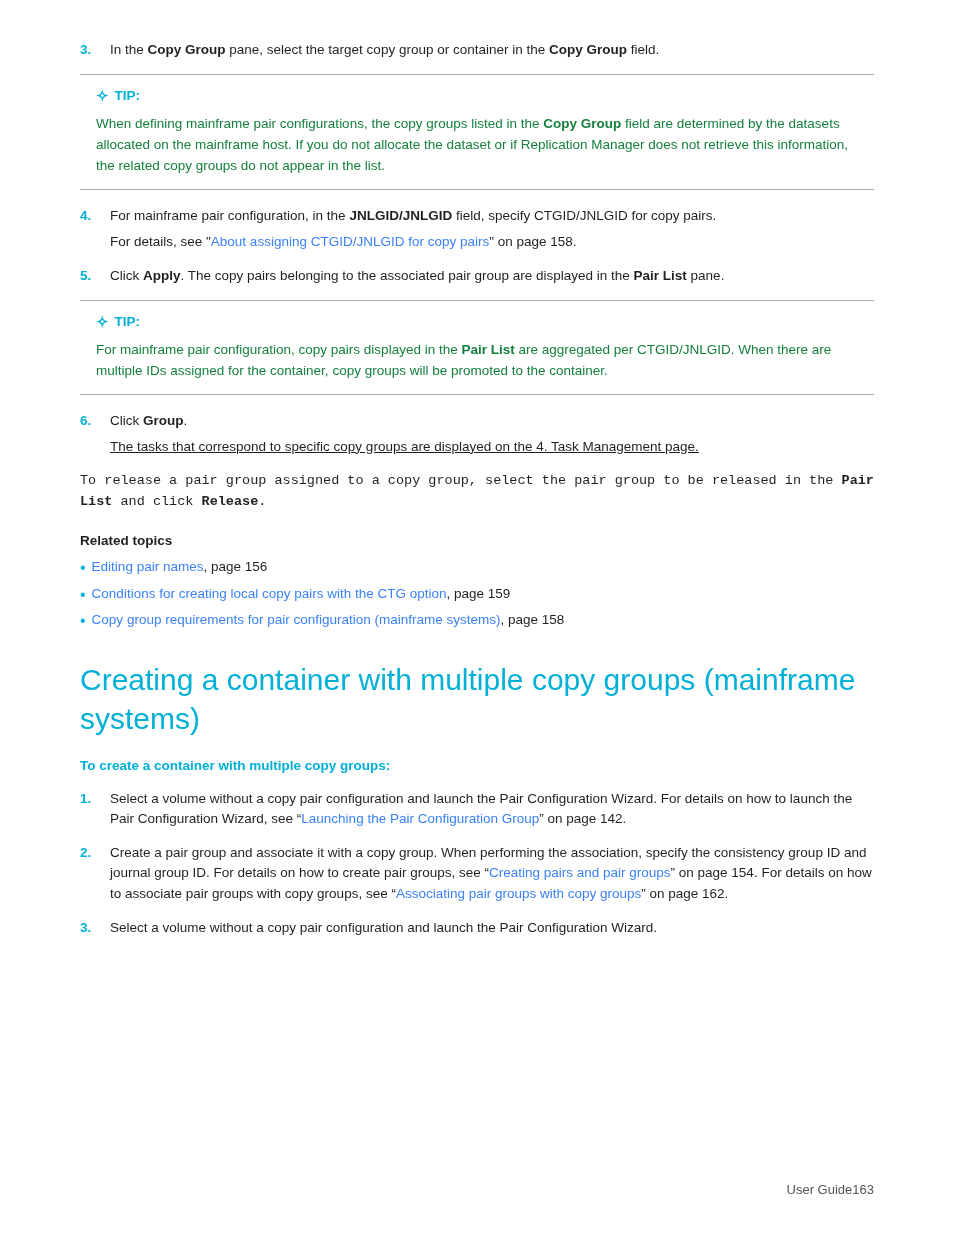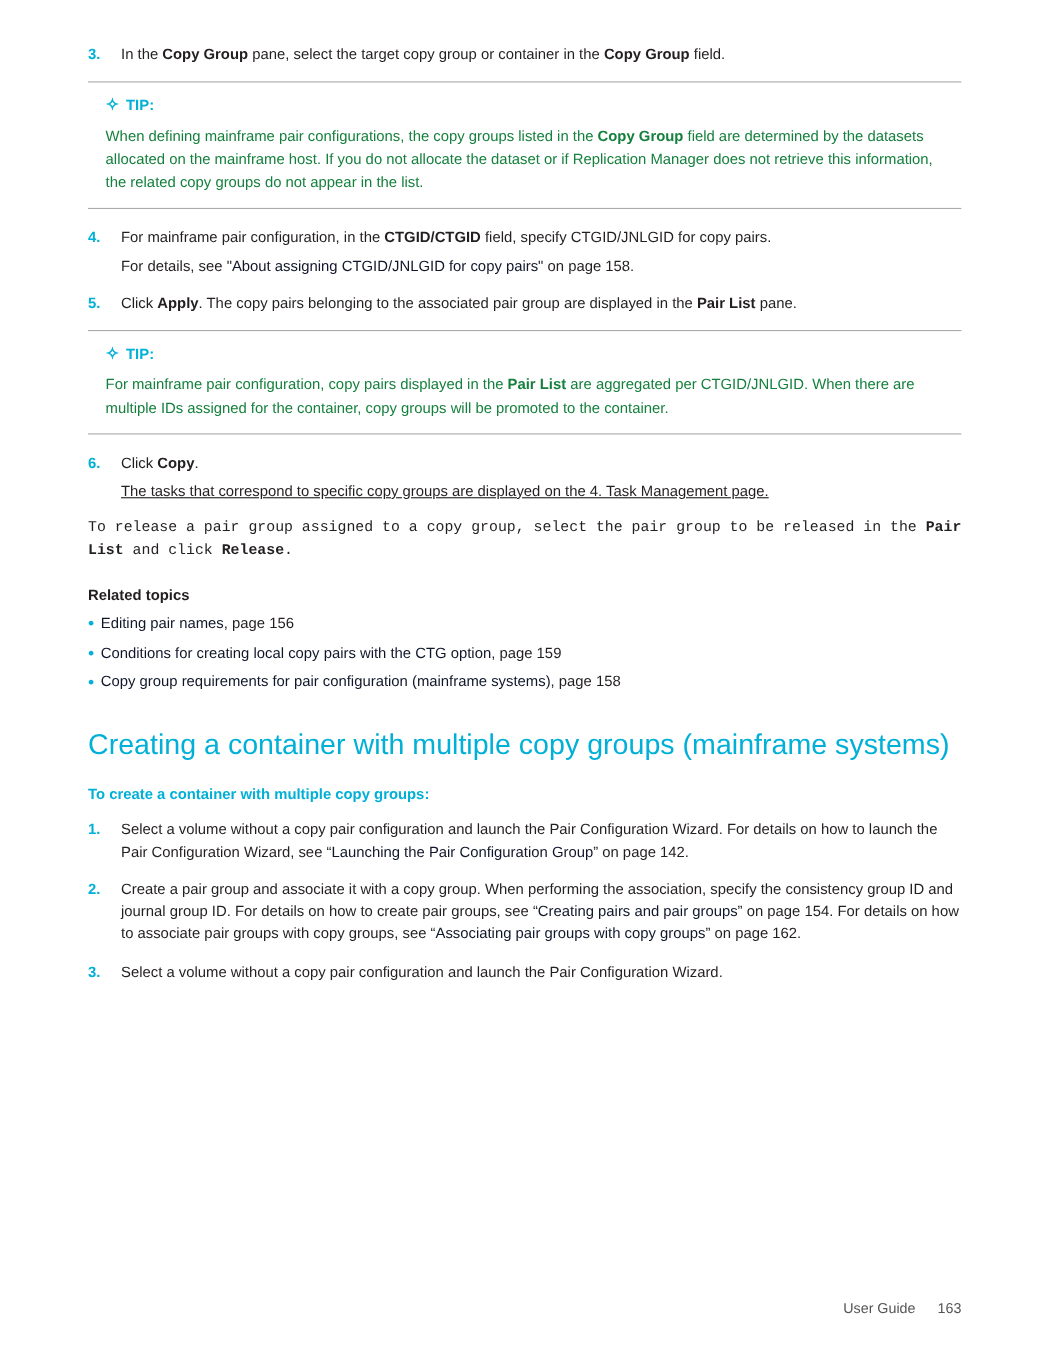--- a/index.html
+++ b/index.html
@@ -54,26 +54,26 @@
     .tip-icon {
       font-size: 15px;
       color: #00b0d7;
     }
     .tip-body {
       color: #15803d;
       font-size: 13.5px;
       line-height: 1.55;
     }
     .link {
-      color: #0f172a;
+      color: #3b82f6;
       text-decoration: none;
     }
     .section-heading {
       color: #00b0d7;
-      font-size: 26px;
+      font-size: 30px;
       font-weight: normal;
       line-height: 1.3;
       margin: 28px 0 18px 0;
     }
     .sub-heading {
       color: #00b0d7;
       font-weight: bold;
       font-size: 13.5px;
       margin-bottom: 12px;
     }
@@ -100,21 +100,20 @@
       line-height: 1.4;
       flex-shrink: 0;
     }
     .footer {
       position: absolute;
       bottom: 36px;
       right: 80px;
       font-size: 13px;
       color: #555;
       display: flex;
-      gap: 20px;
     }
     .steps-section {
       margin-top: 6px;
     }
     .release-para {
       margin: 14px 0;
       line-height: 1.55;
       font-family: Liberation Mono, monospace;
     }
   </style>
@@ -136,21 +135,21 @@
       <span>TIP:</span>
     </div>
     <div class="tip-body">
       When defining mainframe pair configurations, the copy groups listed in the <span class="bold">Copy Group</span> field are determined by the datasets allocated on the mainframe host. If you do not allocate the dataset or if Replication Manager does not retrieve this information, the related copy groups do not appear in the list.
     </div>
   </div>
 
   <div class="step-item">
     <span class="step-number">4.</span>
     <div class="step-content">
-      <div>For mainframe pair configuration, in the <span class="bold">CTGID/CTGID</span> field, specify CTGID/JNLGID for copy pairs.</div>
+      <div>For mainframe pair configuration, in the <span class="bold">JNLGID/JNLGID</span> field, specify CTGID/JNLGID for copy pairs.</div>
       <div style="margin-top: 6px;">For details, see "<a class="link">About assigning CTGID/JNLGID for copy pairs</a><span>" on page 158.</span></div>
     </div>
   </div>
 
   <div class="step-item">
     <span class="step-number">5.</span>
     <span class="step-content">
       Click <span class="bold">Apply</span>. The copy pairs belonging to the associated pair group are displayed in the <span class="bold">Pair List</span> pane.
     </span>
   </div>
@@ -161,21 +160,21 @@
       <span>TIP:</span>
     </div>
     <div class="tip-body">
       For mainframe pair configuration, copy pairs displayed in the <span class="bold">Pair List</span> are aggregated per CTGID/JNLGID. When there are multiple IDs assigned for the container, copy groups will be promoted to the container.
     </div>
   </div>
 
   <div class="step-item">
     <span class="step-number">6.</span>
     <div class="step-content">
-      <div>Click <span class="bold">Copy</span>.</div>
+      <div>Click <span class="bold">Group</span>.</div>
       <div style="margin-top:6px;text-decoration:underline;">The tasks that correspond to specific copy groups are displayed on the 4. Task Management page.</div>
     </div>
   </div>
 
   <div class="release-para">
     To release a pair group assigned to a copy group, select the pair group to be released in the <span class="bold">Pair List</span> and click <span class="bold">Release</span>.
   </div>
 
   <div class="related-topics">
     <div class="related-topics-title">Related topics</div>

